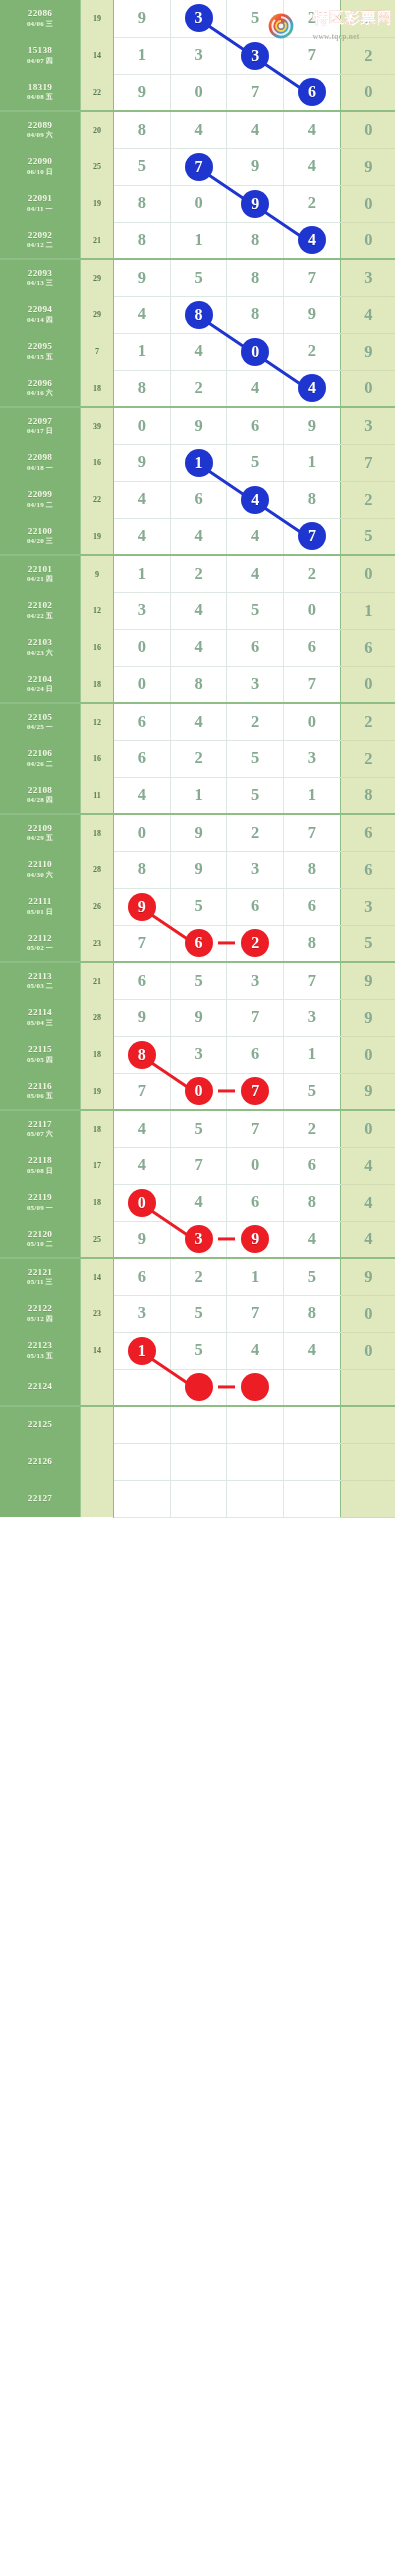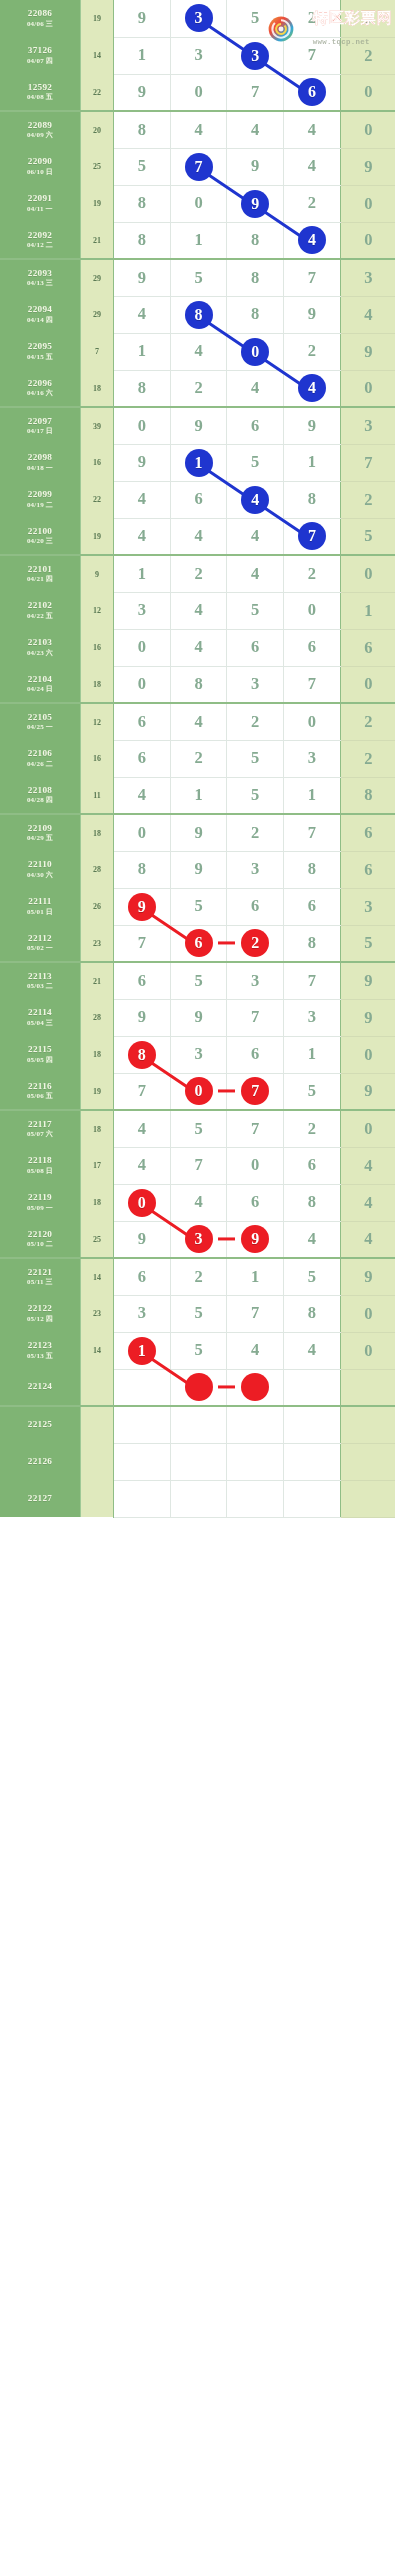--- a/index.html
+++ b/index.html
@@ -158,26 +158,26 @@
   }
   #watermark .wm-cn{
     font-family:"DejaVu Sans","Liberation Sans",sans-serif;
     font-size:15.3px;
     font-weight:bold;
     color:#e8402a;
     letter-spacing:0.6px;
     -webkit-text-stroke:0.4px #ffffff;
   }
   #watermark .wm-url{
-    font-family:Liberation Mono, monospace;
+    font-family:Liberation Serif, serif;
     font-size:7.4px;
     font-weight:bold;
     color:rgba(150,160,140,.70);
     letter-spacing:0.3px;
-    margin-top:13px;
+    margin-top:7px;
   }
 
   #banner{
     position:absolute;
     left:161px;
     top:2504px;
     z-index:25;
     background:#ec1d24;
     color:#ffffff;
     border-radius:7.4px;
@@ -216,36 +216,36 @@
           <td class="dig">
             <div class="bubble blue">3</div>
             <div class="diag blue" style="left: 50%; top: 50%; width: 66px; transform: rotate(33.9862deg);"></div>
           </td>
           <td class="dig"><span class="v">5</span></td>
           <td class="dig last"><span class="v">2</span></td>
           <td class="tail">5</td>
         </tr>
         <tr class="row">
           <td class="issue">
-            <span class="no">37126</span>
+            <span class="no">15138</span>
             <span class="dt">04/07 四</span>
           </td>
           <td class="sum">14</td>
           <td class="dig"><span class="v">1</span></td>
           <td class="dig"><span class="v">3</span></td>
           <td class="dig">
             <div class="bubble blue">3</div>
             <div class="diag blue" style="left: 50%; top: 50%; width: 66px; transform: rotate(33.9862deg);"></div>
           </td>
           <td class="dig last"><span class="v">7</span></td>
           <td class="tail">2</td>
         </tr>
         <tr class="row grp">
           <td class="issue">
-            <span class="no">12592</span>
+            <span class="no">18319</span>
             <span class="dt">04/08 五</span>
           </td>
           <td class="sum">22</td>
           <td class="dig"><span class="v">9</span></td>
           <td class="dig"><span class="v">0</span></td>
           <td class="dig"><span class="v">7</span></td>
           <td class="dig last">
             <div class="bubble blue">6</div>
           </td>
           <td class="tail">0</td>

